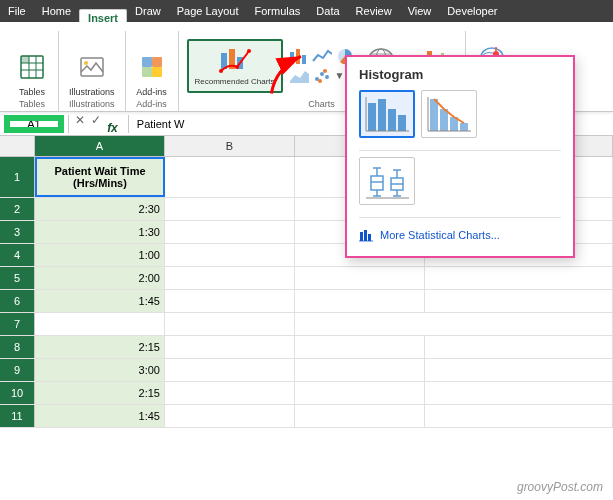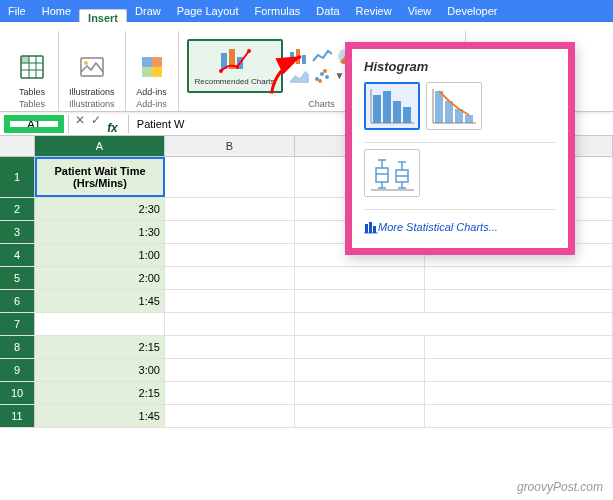--- a/index.html
+++ b/index.html
@@ -1,21 +1,21 @@
 <!DOCTYPE html>
 <html><head>
   <meta charset="utf-8">
   <style>
     * { box-sizing: border-box; margin: 0; padding: 0; font-family: 'Segoe UI', Arial, sans-serif; }
     body { width: 613px; height: 500px; overflow: hidden; background: #fff; font-size: 11px; }
 
     
     .menu-bar {
       display: flex;
-      background: #3b82f6;
+      background: #404040;
       padding: 2px 0;
       height: 22px;
       align-items: center;
     }
     .menu-item {
       color: #fff;
       padding: 2px 8px;
       font-size: 11px;
       cursor: pointer;
       border-radius: 2px;
@@ -194,29 +194,28 @@
     .cell.col-a.header-cell { font-weight: bold; text-align: center; justify-content: center; flex-wrap: wrap; height: auto; min-height: 40px; padding: 2px 4px; }
     .cell.col-b { width: 130px; }
     .cell.col-c { width: 130px; }
     .cell.col-rest { flex: 1; }
     .cell-value { text-align: right; width: 100%; }
     .selected-cell { border: 2px solid #1a73e8; }
 
     
     .dropdown-popup {
       position: absolute;
-      top: 42px;
+      top: 55px;
       left: 345px;
       background: #fff;
-      border: 7px solid #ec4899;
+      border: 2px solid #ec4899;
       box-shadow: 2px 4px 12px rgba(0,0,0,0.2);
       width: 230px;
       z-index: 100;
       padding: 10px 12px;
-      font-style: italic;
     }
     .popup-section-title {
       font-size: 13px;
       font-weight: 600;
       color: #333;
       margin-bottom: 8px;
     }
     .popup-chart-row {
       display: flex;
       gap: 6px;
@@ -237,21 +236,21 @@
       background: #e8f0fe;
     }
     .popup-divider {
       border: none;
       border-top: 1px solid #e0e0e0;
       margin: 6px 0;
     }
     .popup-link {
       display: flex;
       align-items: center;
-      gap: 0;
+      gap: 7px;
       color: #1155cc;
       font-size: 11px;
       cursor: pointer;
       padding: 4px 0;
     }
 
     
     .watermark {
       position: absolute;
       bottom: 6px;

